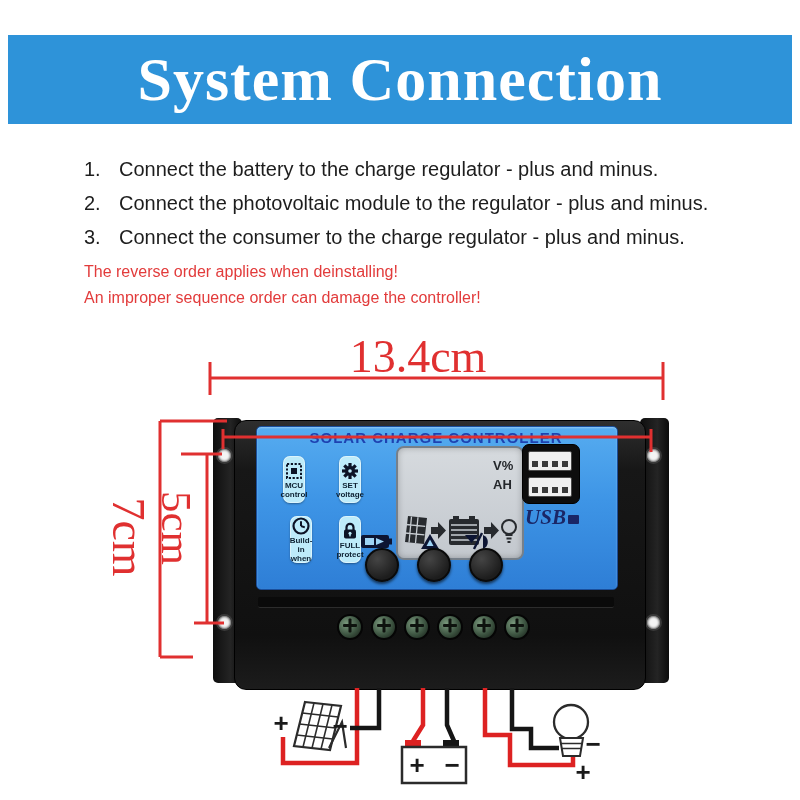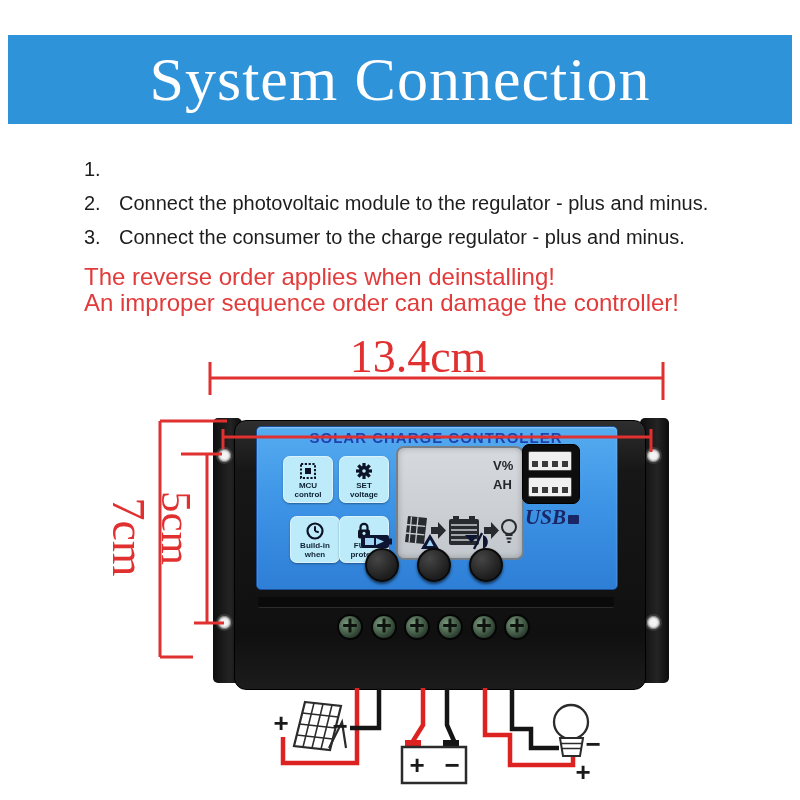--- a/index.html
+++ b/index.html
@@ -2,48 +2,48 @@
 <html><head>
 <meta charset="utf-8">
 <style>
   html,body{margin:0;padding:0;background:#fff;}
   #stage{position:relative;width:800px;height:800px;background:#ffffff;overflow:hidden;
          font-family:"Liberation Sans",sans-serif;}
 
   
   .banner{position:absolute;left:8px;top:35px;width:784px;height:89px;background:#2E93D9;
           display:flex;align-items:center;justify-content:center;}
-  .banner-title{font-family:"Liberation Serif",serif;font-weight:normal;font-size:62px;
+  .banner-title{font-family:"Liberation Serif",serif;font-weight:bold;font-size:62px;
                 color:#ffffff;letter-spacing:1px;}
 
   
   .instr-row{position:absolute;left:84px;width:660px;display:flex;font-size:20px;color:#1d1d1d;}
   .instr-num{width:22px;flex:0 0 22px;margin-right:13px;}
-  .warn{position:absolute;left:84px;width:660px;font-size:24px;color:#E23B3B;}
+  .warn{position:absolute;left:84px;width:660px;font-size:16px;color:#E23B3B;}
 
   
   .dim{position:absolute;font-family:"Liberation Serif",serif;color:#E03030;z-index:60;}
   .dim-h{transform:translateX(-50%);font-size:46px;}
   .dim-v{transform:translate(-50%,-50%) rotate(90deg);font-size:46px;}
 
   
   .flange{position:absolute;top:418px;width:29px;height:265px;background:linear-gradient(90deg,#0e0e0e,#242424 60%,#0b0b0b);
           border-radius:5px;z-index:1;}
   .hole{position:absolute;width:13px;height:13px;border-radius:50%;background:#f4f4f4;
         border:2px solid #3a3a3a;box-shadow:0 0 3px #000 inset;}
   .body{position:absolute;left:234px;top:420px;width:410px;height:268px;border-radius:12px;z-index:2;
         background:linear-gradient(180deg,#2e2e2e 0%,#171717 18%,#101010 80%,#1c1c1c 100%);
         border:1px solid #000;}
   .panel{position:absolute;left:256px;top:426px;width:360px;height:162px;border-radius:5px;z-index:3;
          background:linear-gradient(180deg,#56ACF0 0%,#3E95E6 45%,#2E7ED6 100%);
          border:1px solid #1a4f9c;box-shadow:inset 0 1px 2px rgba(255,255,255,.35);}
   .panel-title{position:absolute;left:256px;top:429px;width:360px;text-align:center;z-index:4;
                font-size:15px;font-weight:bold;letter-spacing:1px;color:rgba(21,48,166,0.85);}
 
-  .feat{position:absolute;width:50px;height:47px;background:#BDEBFA;border-radius:7px;z-index:5;
+  .feat{position:absolute;width:22px;height:47px;background:#BDEBFA;border-radius:7px;z-index:5;
         display:flex;flex-direction:column;align-items:center;justify-content:center;
         box-shadow:inset 0 0 0 1px rgba(255,255,255,.45),0 1px 2px rgba(0,0,0,.35);}
   .fl{font-size:8px;line-height:9px;color:#0e2233;font-weight:bold;text-align:center;}
 
   .lcd{position:absolute;left:396px;top:446px;width:124px;height:110px;z-index:5;
        background:linear-gradient(180deg,#D6DADE,#C3C8CE);border:2px solid #76808a;border-radius:8px;
        box-shadow:inset 0 0 6px rgba(0,0,0,.25);}
   .lcd-digits{position:absolute;left:4px;top:0px;font-family:"DejaVu Sans Mono",monospace;
               font-weight:bold;font-size:40px;letter-spacing:-4px;color:#24272b;}
   .lcd-unit{position:absolute;left:95px;font-size:13px;font-weight:bold;color:#24272b;}
@@ -80,20 +80,21 @@
 <body>
 
 <div id="stage">
 
   <div class="banner">
     <span class="banner-title">System Connection</span>
   </div>
 
   <div class="instr-row" style="top:158px">
     <span class="instr-num">1.</span>
+    <span>Connect the battery to the charge regulator - plus and minus.</span>
   </div>
   <div class="instr-row" style="top:192px">
     <span class="instr-num">2.</span>
     <span>Connect the photovoltaic module to the regulator - plus and minus.</span>
   </div>
   <div class="instr-row" style="top:226px">
     <span class="instr-num">3.</span>
     <span>Connect the consumer to the charge regulator - plus and minus.</span>
   </div>
 

